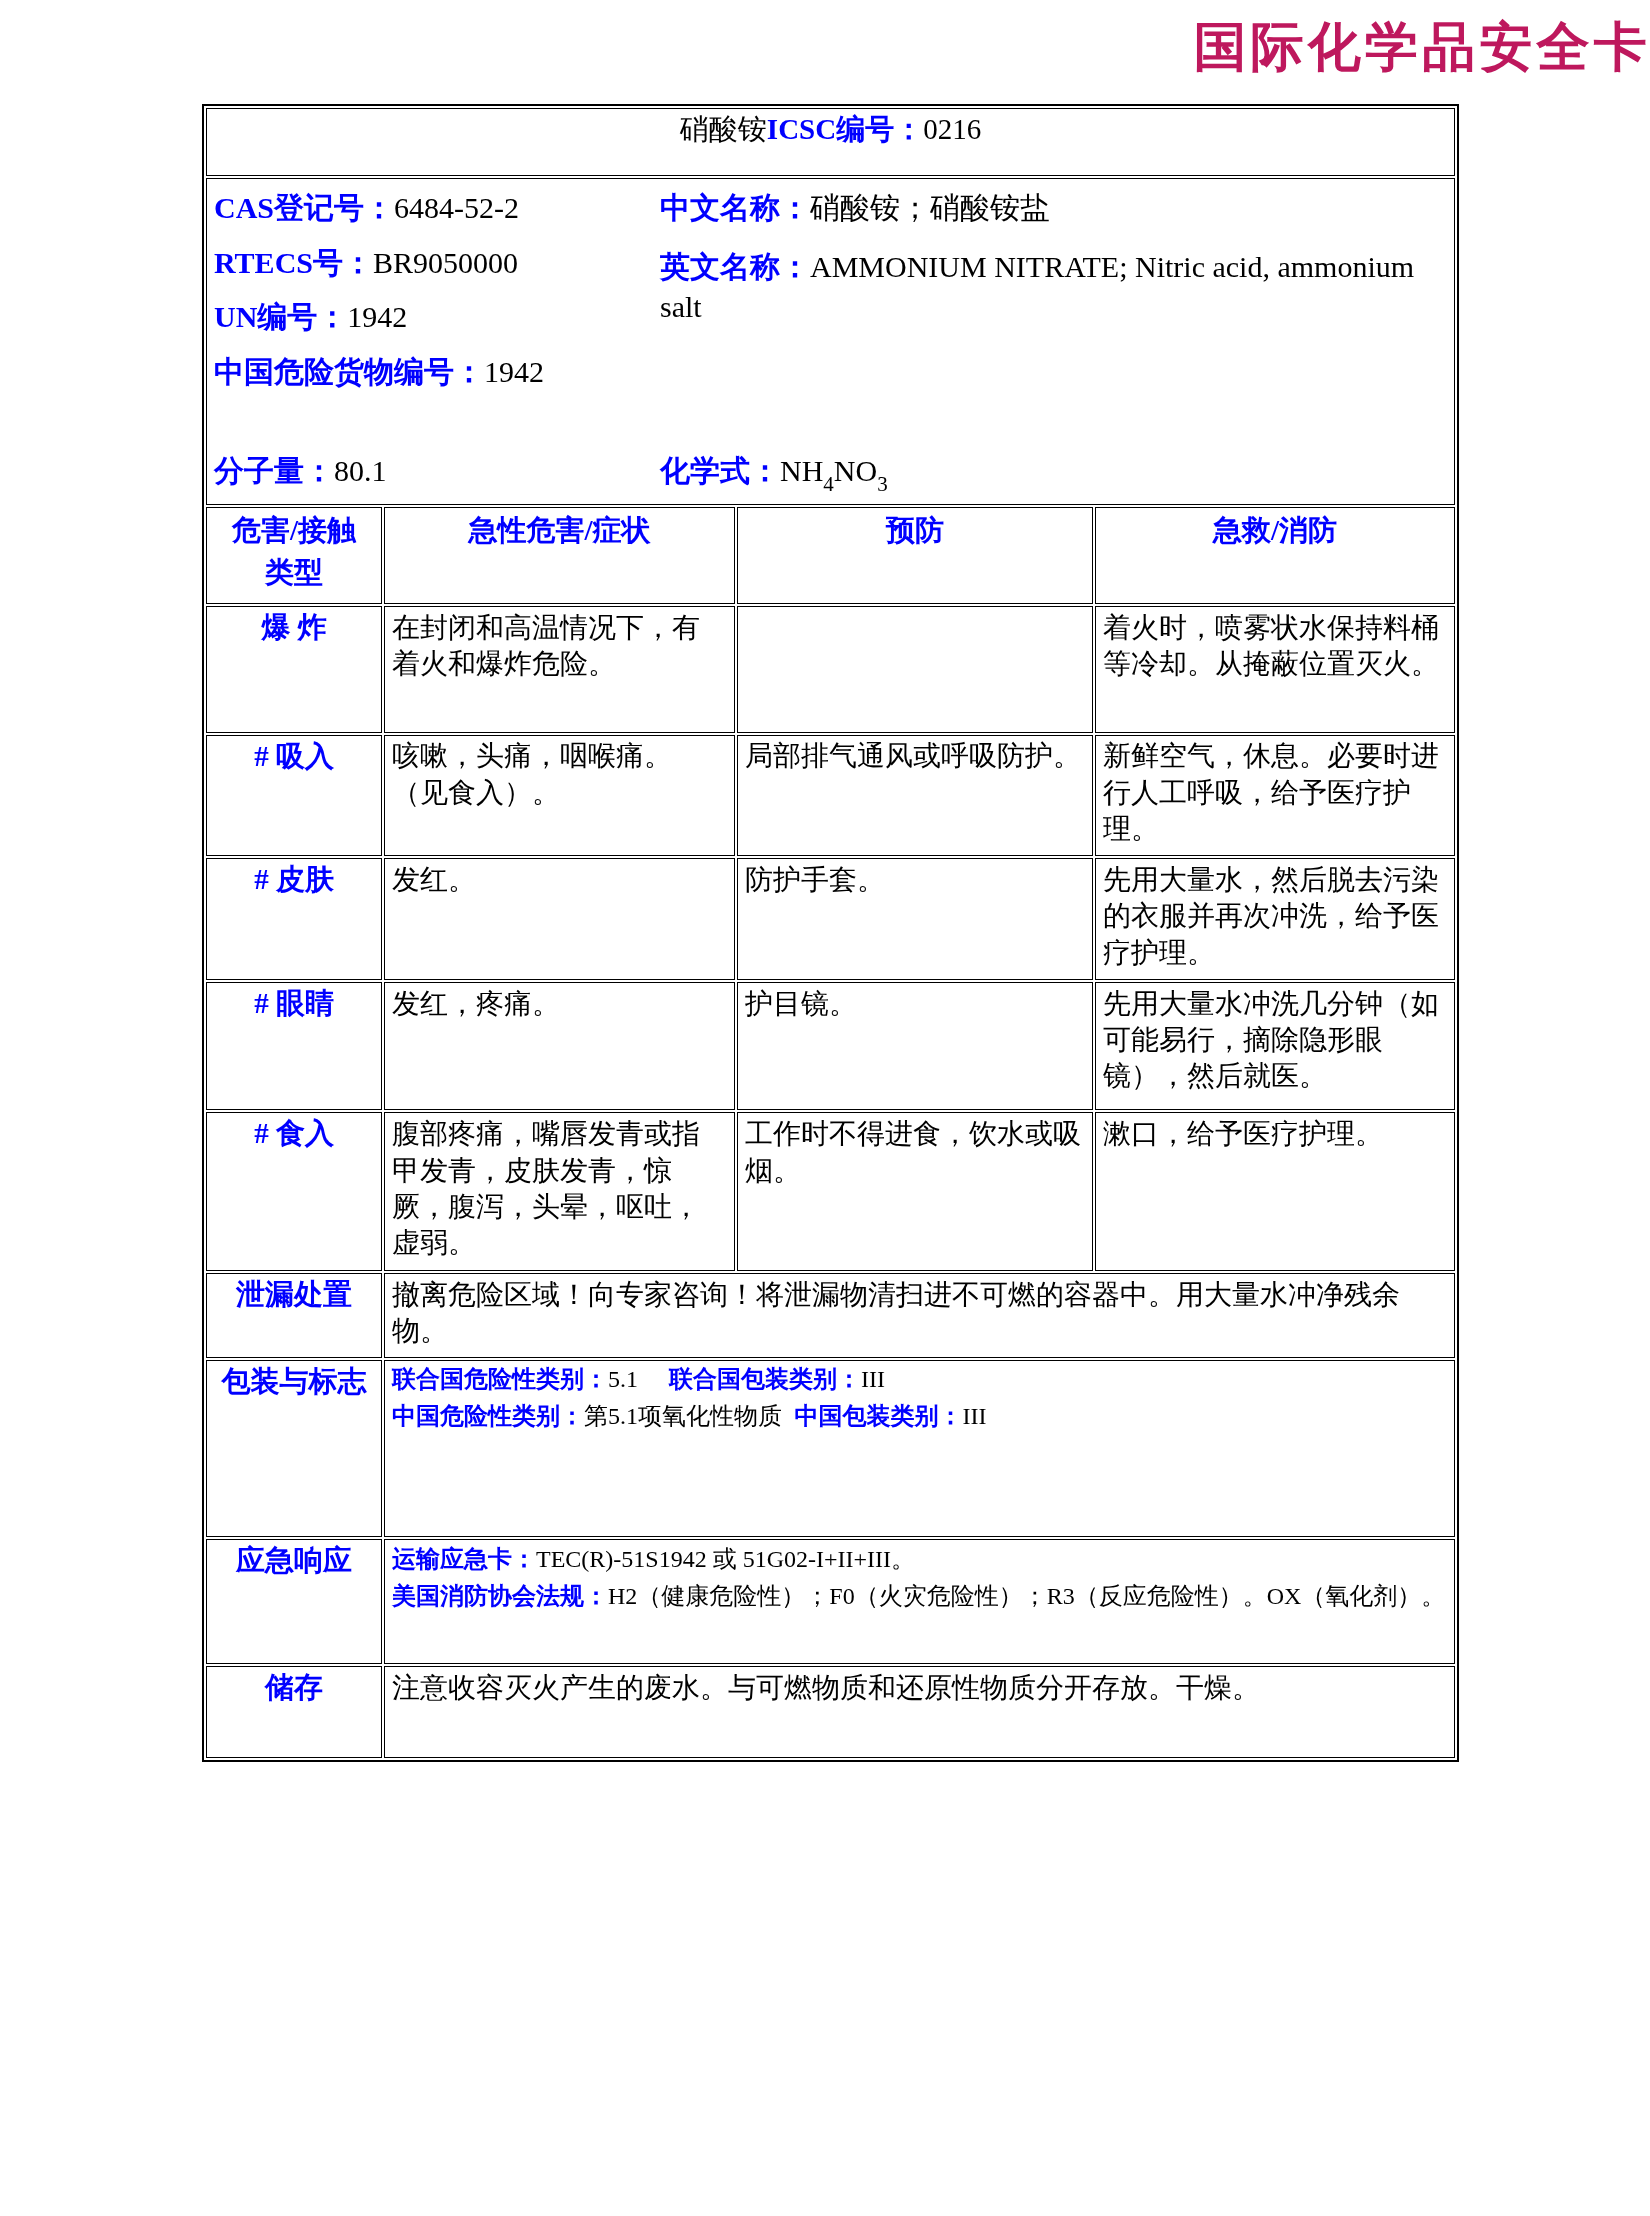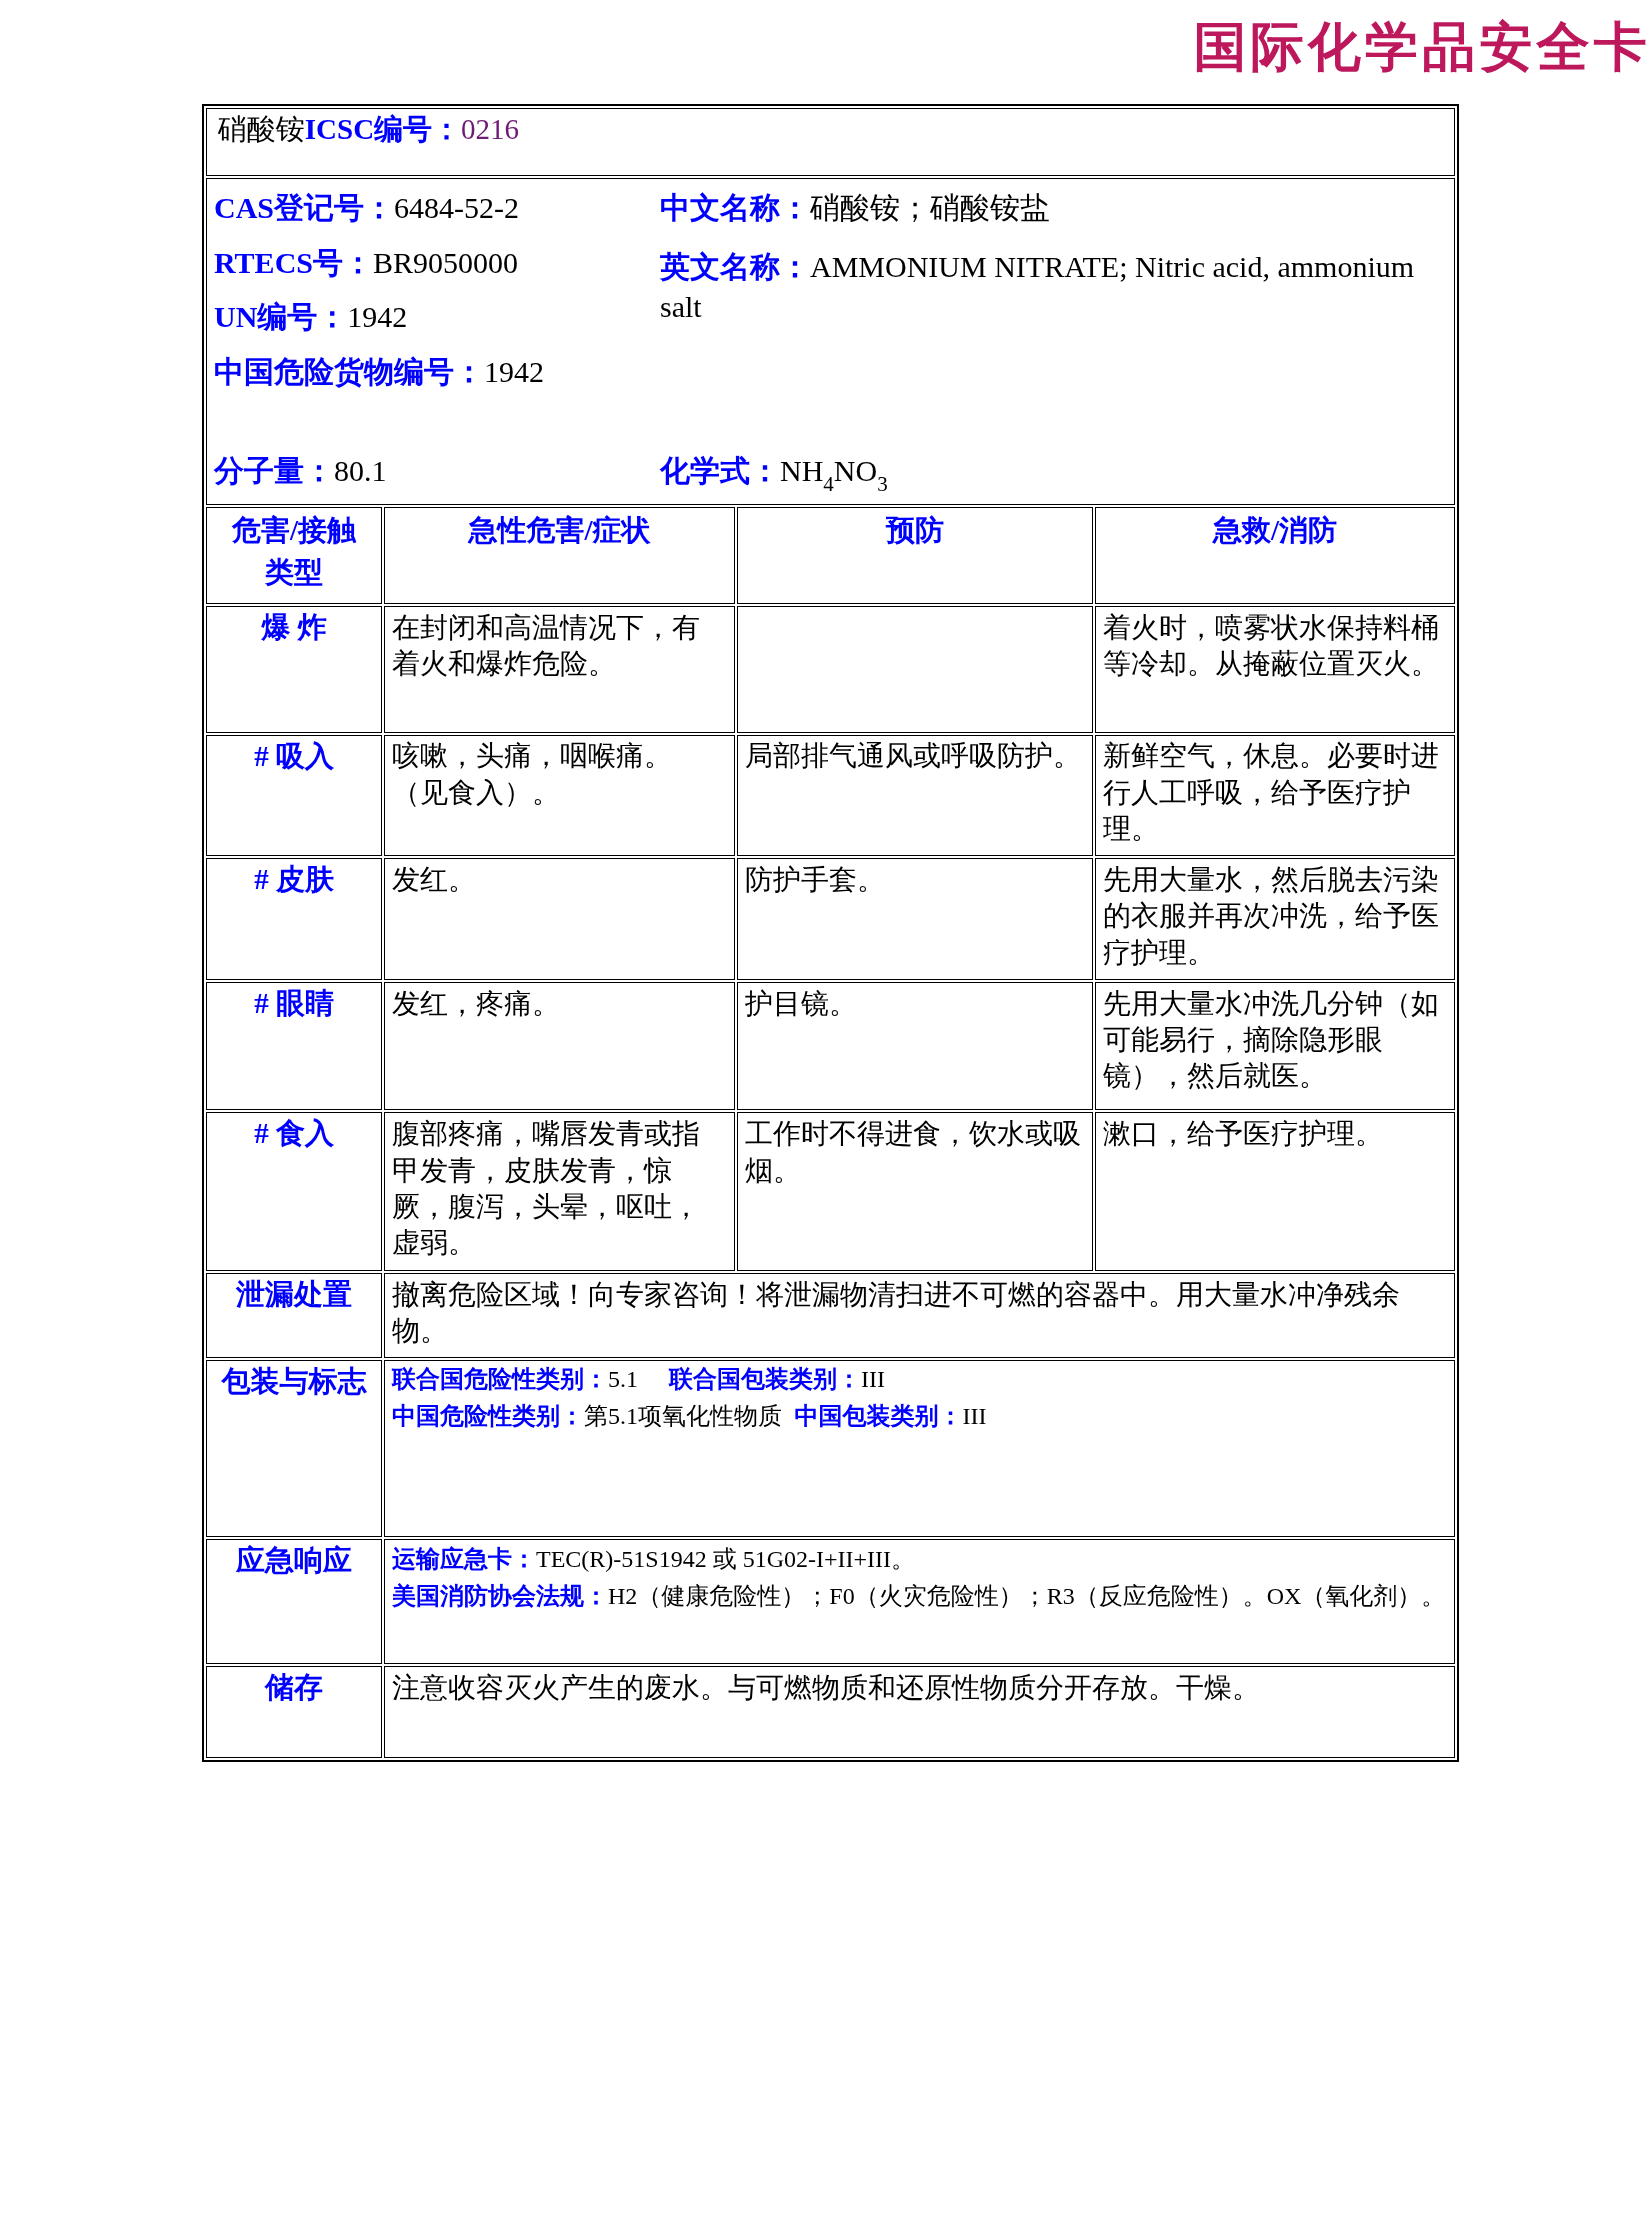--- a/index.html
+++ b/index.html
@@ -34,27 +34,27 @@
     border-spacing: 2.1px;
     border: 2.1px solid #000000;
     background: #ffffff;
   }
   table.card td {
     border: 1.4px solid #000000;
     vertical-align: top;
     background: #ffffff;
   }
   .blue { color: #0000FF; font-weight: bold; }
-  .black-val { color: #701a75; font-weight: normal; }
+  .black-val { color: #000000; font-weight: normal; }
 
   
   td.top-header-cell { vertical-align: middle; }
   .top-header-inner {
     display: flex;
-    justify-content: flex-start;
+    justify-content: center;
     align-items: center;
     padding: 0 9.8px;
     font-size: 29px;
   }
 
   
   td.id-cell { padding: 9.8px 7px 7px 7px; }
   .id-grid { display: flex; }
   .id-left { width: 446px; flex: none; }
   .id-right { flex: 1; }

